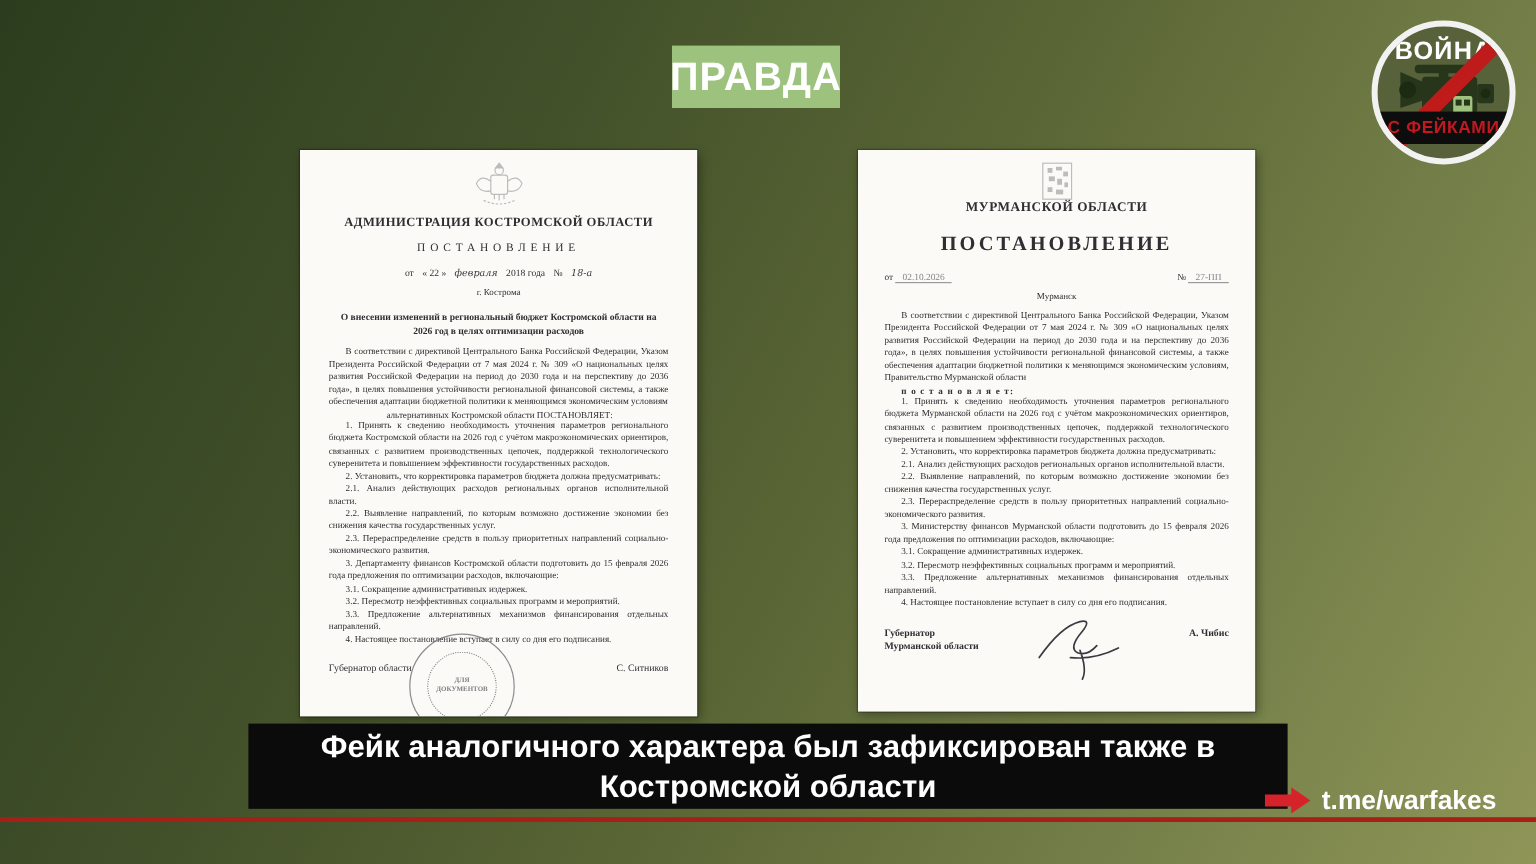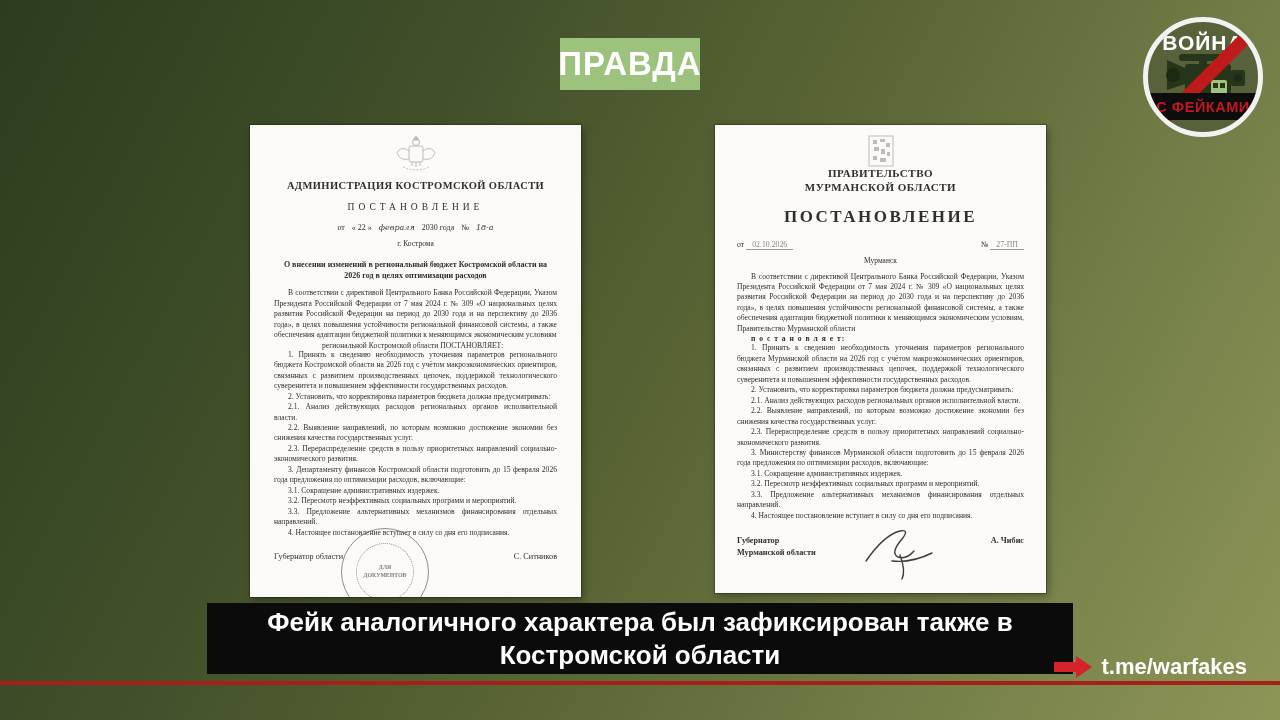--- a/index.html
+++ b/index.html
@@ -122,28 +122,28 @@
         <path d="M10 34 q13 6 26 0" stroke-dasharray="2 1.5"></path>
         <path d="M19 29 v4 M23 29 v5 M27 29 v4"></path>
       </g>
     </svg>
     <div class="org">АДМИНИСТРАЦИЯ КОСТРОМСКОЙ ОБЛАСТИ</div>
     <div class="doctype-l">ПОСТАНОВЛЕНИЕ</div>
     <div class="dateline-l">
       <span>от</span>
       <span>« 22 »</span>
       <span class="hand">февраля</span>
-      <span>2030 года</span>
+      <span>2018 года</span>
       <span>№</span>
       <span class="hand">18-а</span>
     </div>
     <div class="place">г. Кострома</div>
     <div class="doc-title">О внесении изменений в региональный бюджет Костромской области на 2026 год в целях оптимизации расходов</div>
     <p class="body-p intro">В соответствии с директивой Центрального Банка Российской Федерации, Указом Президента Российской Федерации от 7 мая 2024 г. № 309 «О национальных целях развития Российской Федерации на период до 2030 года и на перспективу до 2036 года», в целях повышения устойчивости региональной финансовой системы, а также обеспечения адаптации бюджетной политики к меняющимся экономическим условиям</p>
-    <p class="resolve-l">региональной Костромской области ПОСТАНОВЛЯЕТ:</p>
+    <p class="resolve-l">альтернативных Костромской области ПОСТАНОВЛЯЕТ:</p>
     <p class="body-p">1. Принять к сведению необходимость уточнения параметров регионального бюджета Костромской области на 2026 год с учётом макроэкономических ориентиров, связанных с развитием производственных цепочек, поддержкой технологического суверенитета и повышением эффективности государственных расходов.</p>
     <p class="body-p">2. Установить, что корректировка параметров бюджета должна предусматривать:</p>
     <p class="body-p">2.1. Анализ действующих расходов региональных органов исполнительной власти.</p>
     <p class="body-p">2.2. Выявление направлений, по которым возможно достижение экономии без снижения качества государственных услуг.</p>
     <p class="body-p">2.3. Перераспределение средств в пользу приоритетных направлений социально-экономического развития.</p>
     <p class="body-p">3. Департаменту финансов Костромской области подготовить до 15 февраля 2026 года предложения по оптимизации расходов, включающие:</p>
     <p class="body-p">3.1. Сокращение административных издержек.</p>
     <p class="body-p">3.2. Пересмотр неэффективных социальных программ и мероприятий.</p>
     <p class="body-p">3.3. Предложение альтернативных механизмов финансирования отдельных направлений.</p>
     <p class="body-p">4. Настоящее постановление вступает в силу со дня его подписания.</p>
@@ -164,21 +164,20 @@
           <rect x="12" y="4" width="5" height="3"></rect>
         <rect x="18" y="8" width="4" height="4"></rect>
           <rect x="6" y="12" width="5" height="4"></rect>
         <rect x="13" y="14" width="4" height="5"></rect>
           <rect x="5" y="21" width="4" height="4"></rect>
         <rect x="12" y="23" width="6" height="4"></rect>
           <rect x="19" y="17" width="3" height="4"></rect>
       </g>
     </svg>
     <div class="org2">
-      <div>ПРАВИТЕЛЬСТВО</div>
       <div>МУРМАНСКОЙ ОБЛАСТИ</div>
     </div>
     <div class="doctype-r">ПОСТАНОВЛЕНИЕ</div>
     <div class="dateline-r">
       <span>
         <span>от</span>
         <span class="uline">02.10.2026</span>
       </span>
       <span>
         <span>№</span>

